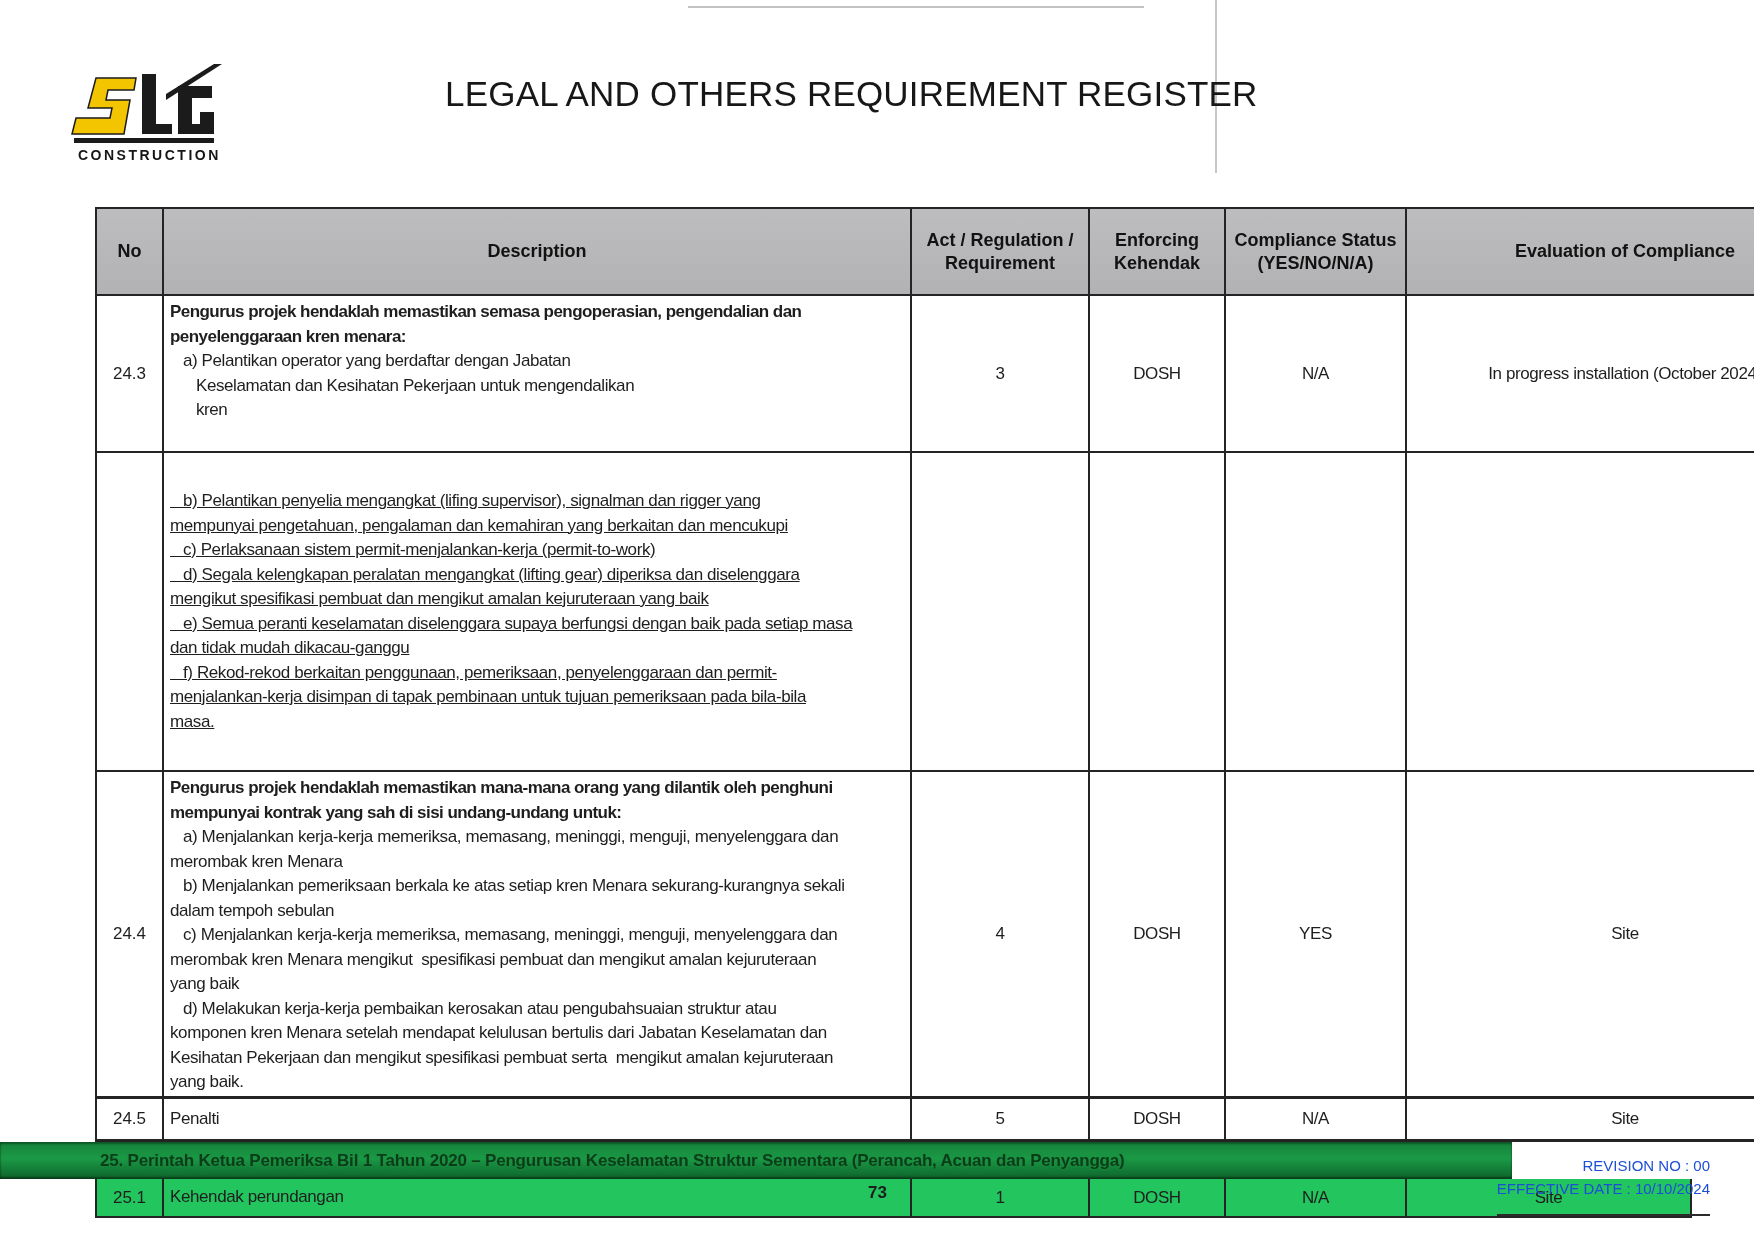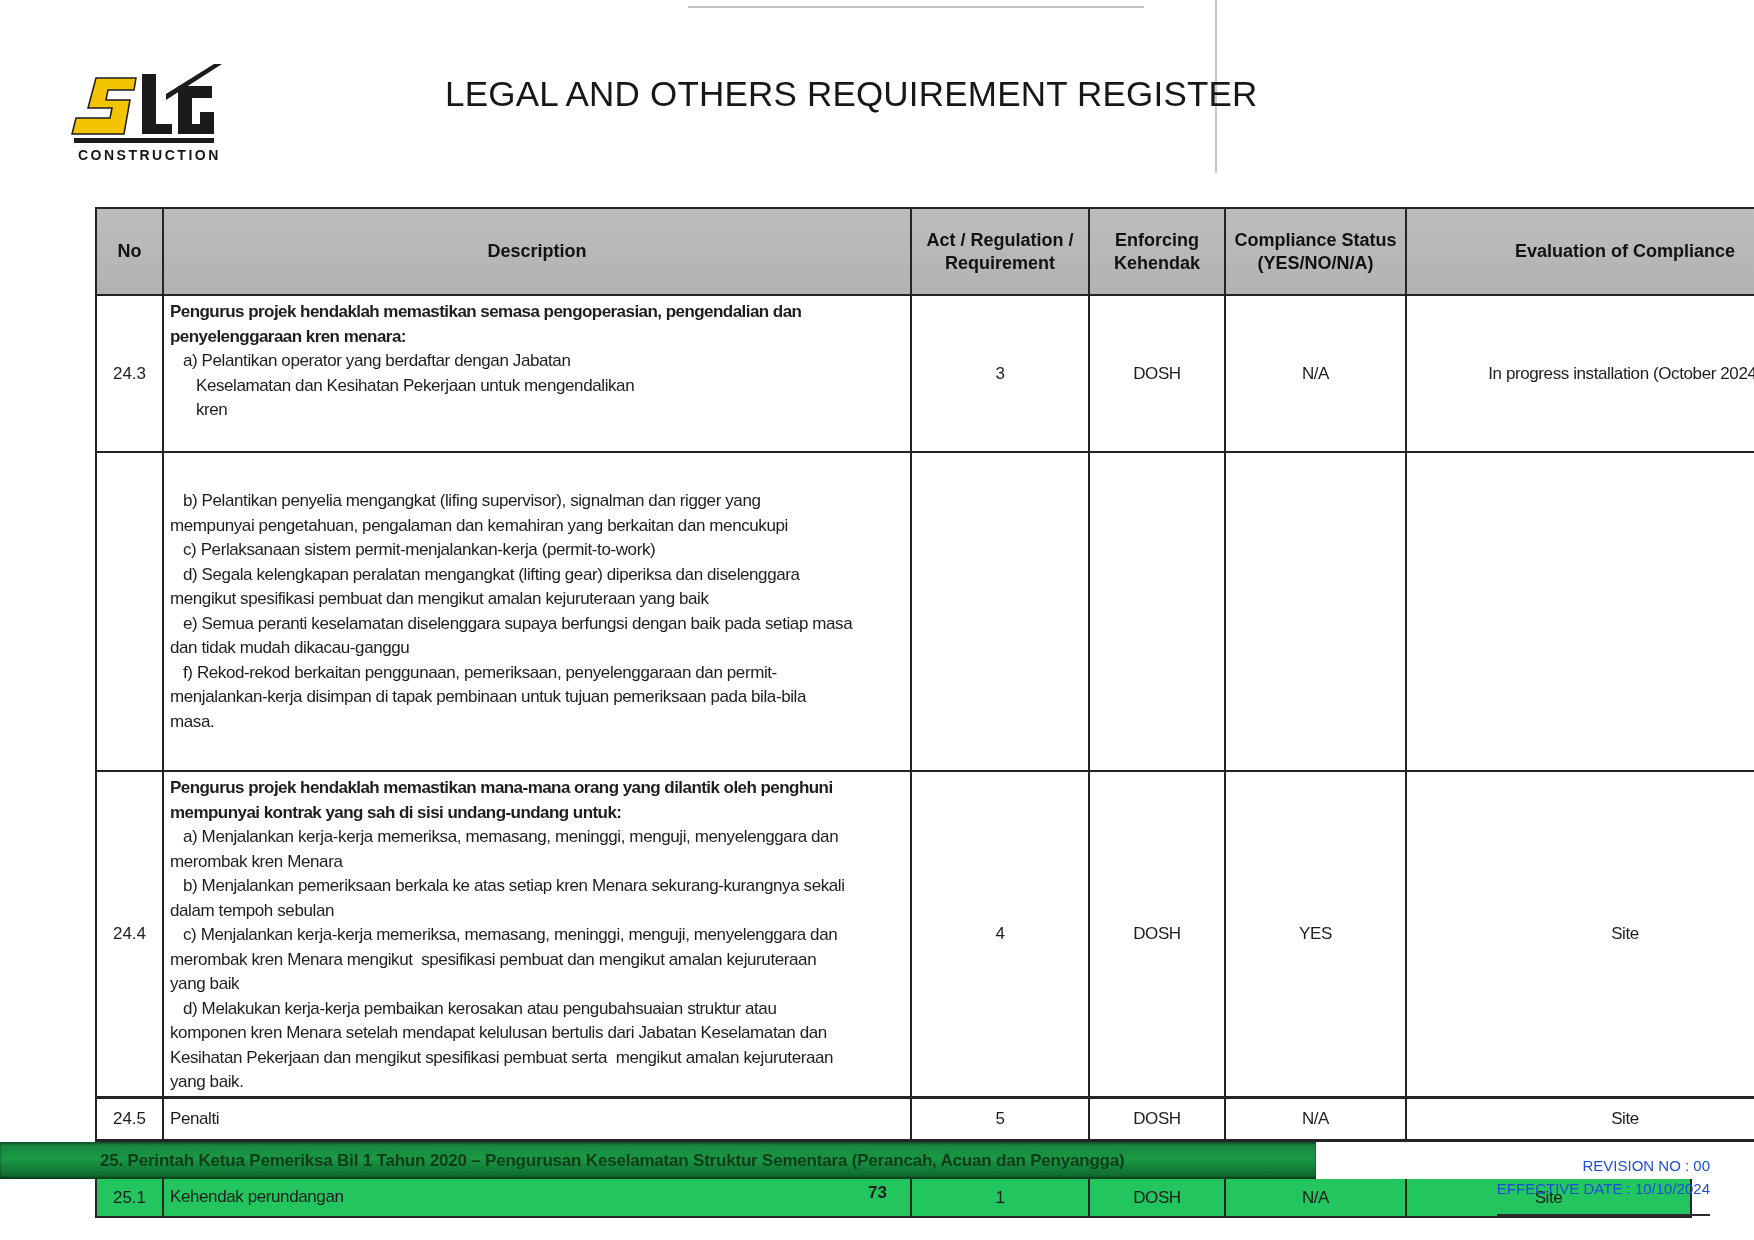--- a/index.html
+++ b/index.html
@@ -31,25 +31,25 @@
   .thick{border-bottom-width:3px;}
   .hdr{background:linear-gradient(180deg,#bdbdbf 0%,#b2b2b4 100%);display:flex;align-items:center;
        justify-content:center;text-align:center;font-weight:bold;font-size:18px;line-height:23px;
        color:#121212;white-space:pre-line;}
   .num{display:flex;align-items:center;justify-content:center;font-size:17px;}
   .val{display:flex;align-items:center;justify-content:center;font-size:17px;
        letter-spacing:-.4px;white-space:nowrap;text-align:center;}
   .desc{padding:4px 6px;font-size:17px;line-height:24.5px;letter-spacing:-.4px;}
   .desc .b{display:block;font-weight:bold;white-space:pre-wrap;letter-spacing:-.55px;}
   .desc .t{display:block;white-space:pre-wrap;}
-  .pad-top{padding-top:36px;}
+  .pad-top{padding-top:36px;text-decoration:underline;}
   .mid{display:flex;align-items:center;}
 
   
-  .banner{position:absolute;left:0;top:1142px;width:1316px;height:37px;
+  .banner{position:absolute;left:0;top:1142px;width:1512px;height:37px;
           background:linear-gradient(180deg,#15823a 0%,#1b9a46 45%,#0d632a 100%);
           box-shadow:inset 0 2px 2px rgba(0,0,0,.35), inset 0 -2px 2px rgba(0,0,0,.4);
           display:flex;align-items:center;z-index:3;}
   .banner span{padding-left:100px;font-size:17px;font-weight:bold;letter-spacing:-.2px;
           color:#0b3d1a;text-shadow:0 0 3px rgba(30,140,62,.9);white-space:nowrap;}
 
   
   .page-num{position:absolute;left:868px;top:1183px;font-size:17px;font-weight:600;z-index:5;}
   .footer-right{position:absolute;top:1157px;right:44px;text-align:right;font-size:15px;
                 color:#1d4ed8;z-index:5;}

